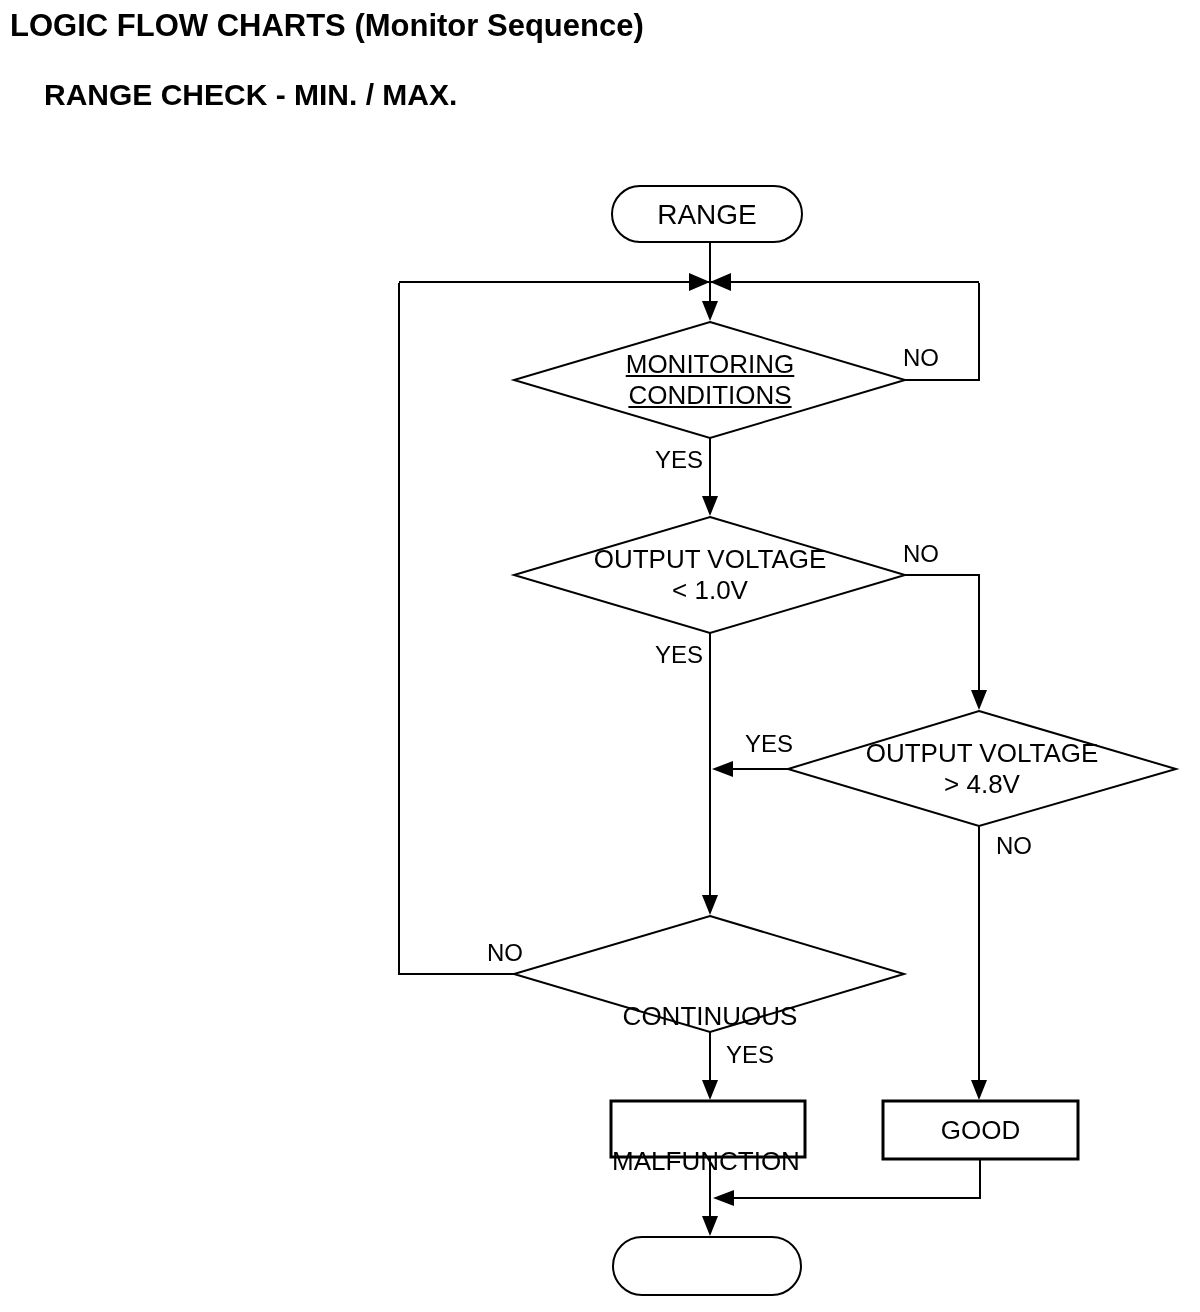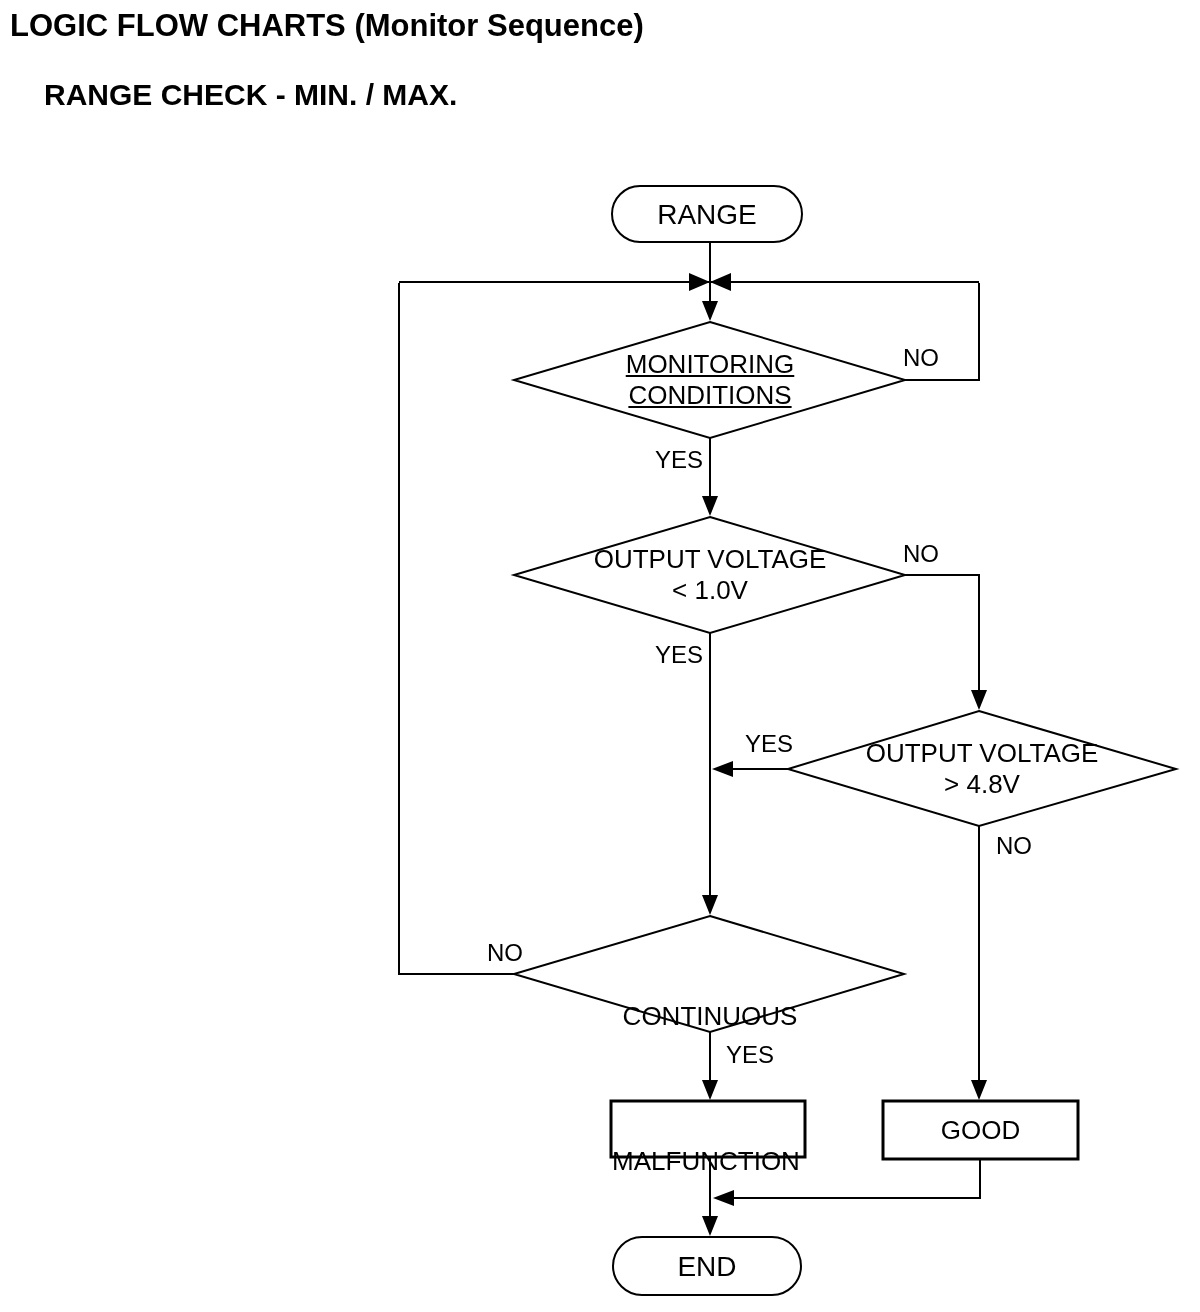--- a/index.html
+++ b/index.html
@@ -137,21 +137,20 @@
   </div>
 
   <div class="node-label" style="left:514px; top:916px; width:392px; height:116px;justify-content:flex-end;">
     <span>CONTINUOUS</span>
   </div>
 
   <div class="node-label" style="left:609px; top:1101px; width:194px; height:56px;margin-top:32px;">MALFUNCTION</div>
 
   <div class="node-label" style="left:883px; top:1101px; width:195px; height:58px;">GOOD</div>
 
-  <div class="node-label" style="left:613px; top:1237px; width:188px; height:58px; font-size:28px;">END</div>
 
   <div class="branch-label" style="left:903px; top:344px;">NO</div>
 
   <div class="branch-label right-align" style="left:628px; top:446px; width:75px;">YES</div>
 
   <div class="branch-label" style="left:903px; top:540px;">NO</div>
 
   <div class="branch-label right-align" style="left:628px; top:641px; width:75px;">YES</div>
 
   <div class="branch-label" style="left:745px; top:730px;">YES</div>

